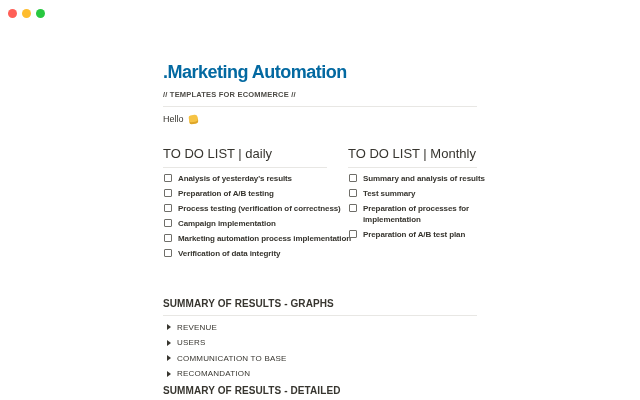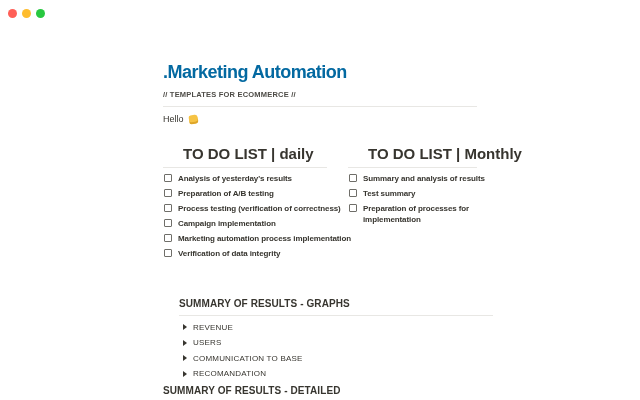--- a/index.html
+++ b/index.html
@@ -46,39 +46,39 @@
     display: inline-block; width: 9px; height: 9px; margin-left: 5px;
     background: #f6c344; border-radius: 2px 3px 3px 2px;
     box-shadow: inset 0 -2px 0 rgba(200,140,20,0.55);
     transform: rotate(-8deg);
   }
 
   .columns { position: absolute; top: 148px; left: 0; display: flex; }
   .col-daily   { width: 164px; margin-right: 21px; }
   .col-monthly { width: 129px; }
   .col-header {
-    font-size: 15px; font-weight: 700; line-height: 12px;
-    margin-bottom: 7px; white-space: nowrap; margin-left: 20px;
+    font-size: 13px; font-weight: 400; line-height: 12px;
+    margin-bottom: 7px; white-space: nowrap;
   }
   .todo-list { padding-top: 5px; }
   .todo-item { display: flex; align-items: flex-start; margin-bottom: 4px; }
   .checkbox {
     flex: 0 0 auto; width: 8px; height: 8px; margin: 1px 6px 0 1px;
     border: 1px solid #6f6e69; border-radius: 1px; background: #fff;
     padding: 0; cursor: pointer;
   }
   .todo-label {
     font-size: 8px; line-height: 11px; letter-spacing: -0.1px;
     color: #37352f; white-space: nowrap; font-weight: bold;
   }
   .col-monthly .todo-item:nth-child(3) .todo-label {
     white-space: normal; max-width: 112px;
   }
 
-  .section-graphs { position: absolute; top: 297px; left: 16px; width: 314px; }
+  .section-graphs { position: absolute; top: 297px; left: 0; width: 314px; }
   .section-header {
     font-size: 10px; font-weight: 700; line-height: 13px;
     letter-spacing: 0.1px; margin-bottom: 5px; white-space: nowrap;
   }
   .toggle-list { padding-top: 6px; }
   .toggle-item {
     display: flex; align-items: center; margin-bottom: 5.5px;
     padding-left: 4px; height: 10px; cursor: pointer;
     background: none; border: none; width: 100%; text-align: left;
   }
@@ -167,20 +167,24 @@
   <div class="todo-item">
     <button class="checkbox"></button>
     <span class="todo-label">Test summary</span>
   </div>
 
   <div class="todo-item">
     <button class="checkbox"></button>
     <span class="todo-label">Preparation of processes for implementation</span>
   </div>
 
+  <div class="todo-item">
+    <button class="checkbox"></button>
+    <span class="todo-label">Preparation of A/B test plan</span>
+  </div>
 
 </div>
     </div>
 
   </div>
 
   <div class="section-graphs">
     <div class="section-header">SUMMARY OF RESULTS - GRAPHS</div>
     <div class="divider"></div>
     <div class="toggle-list">

